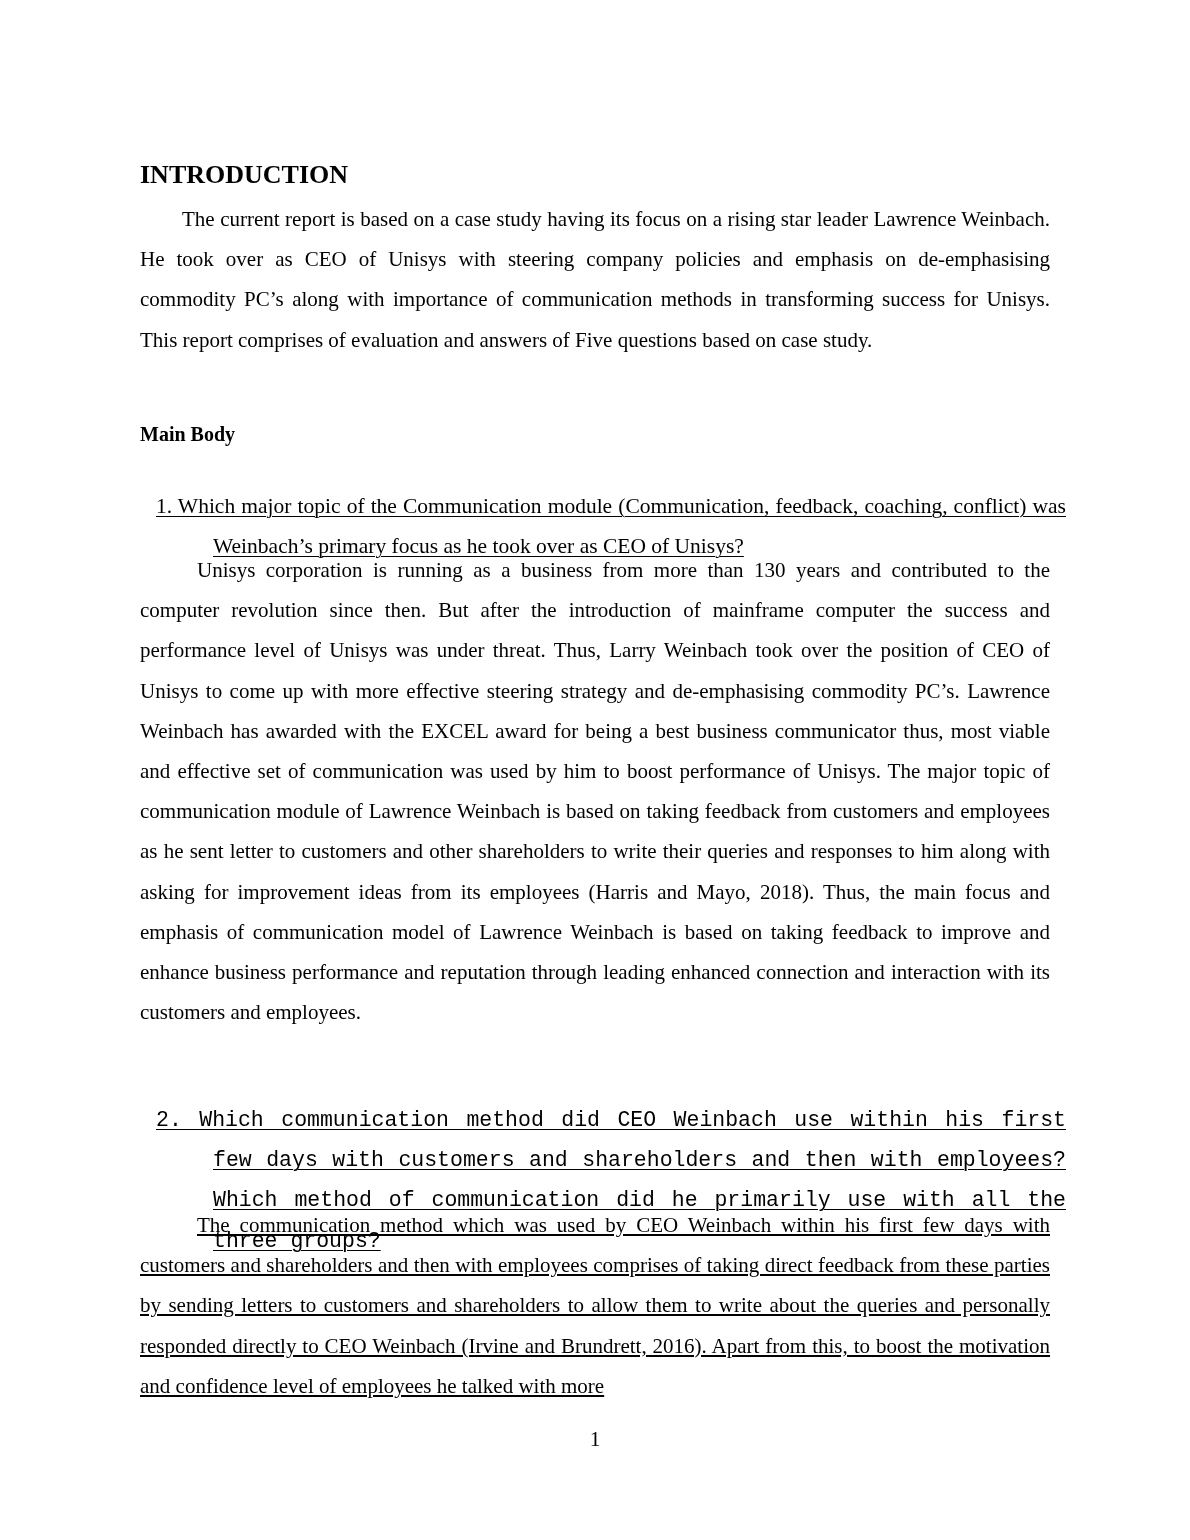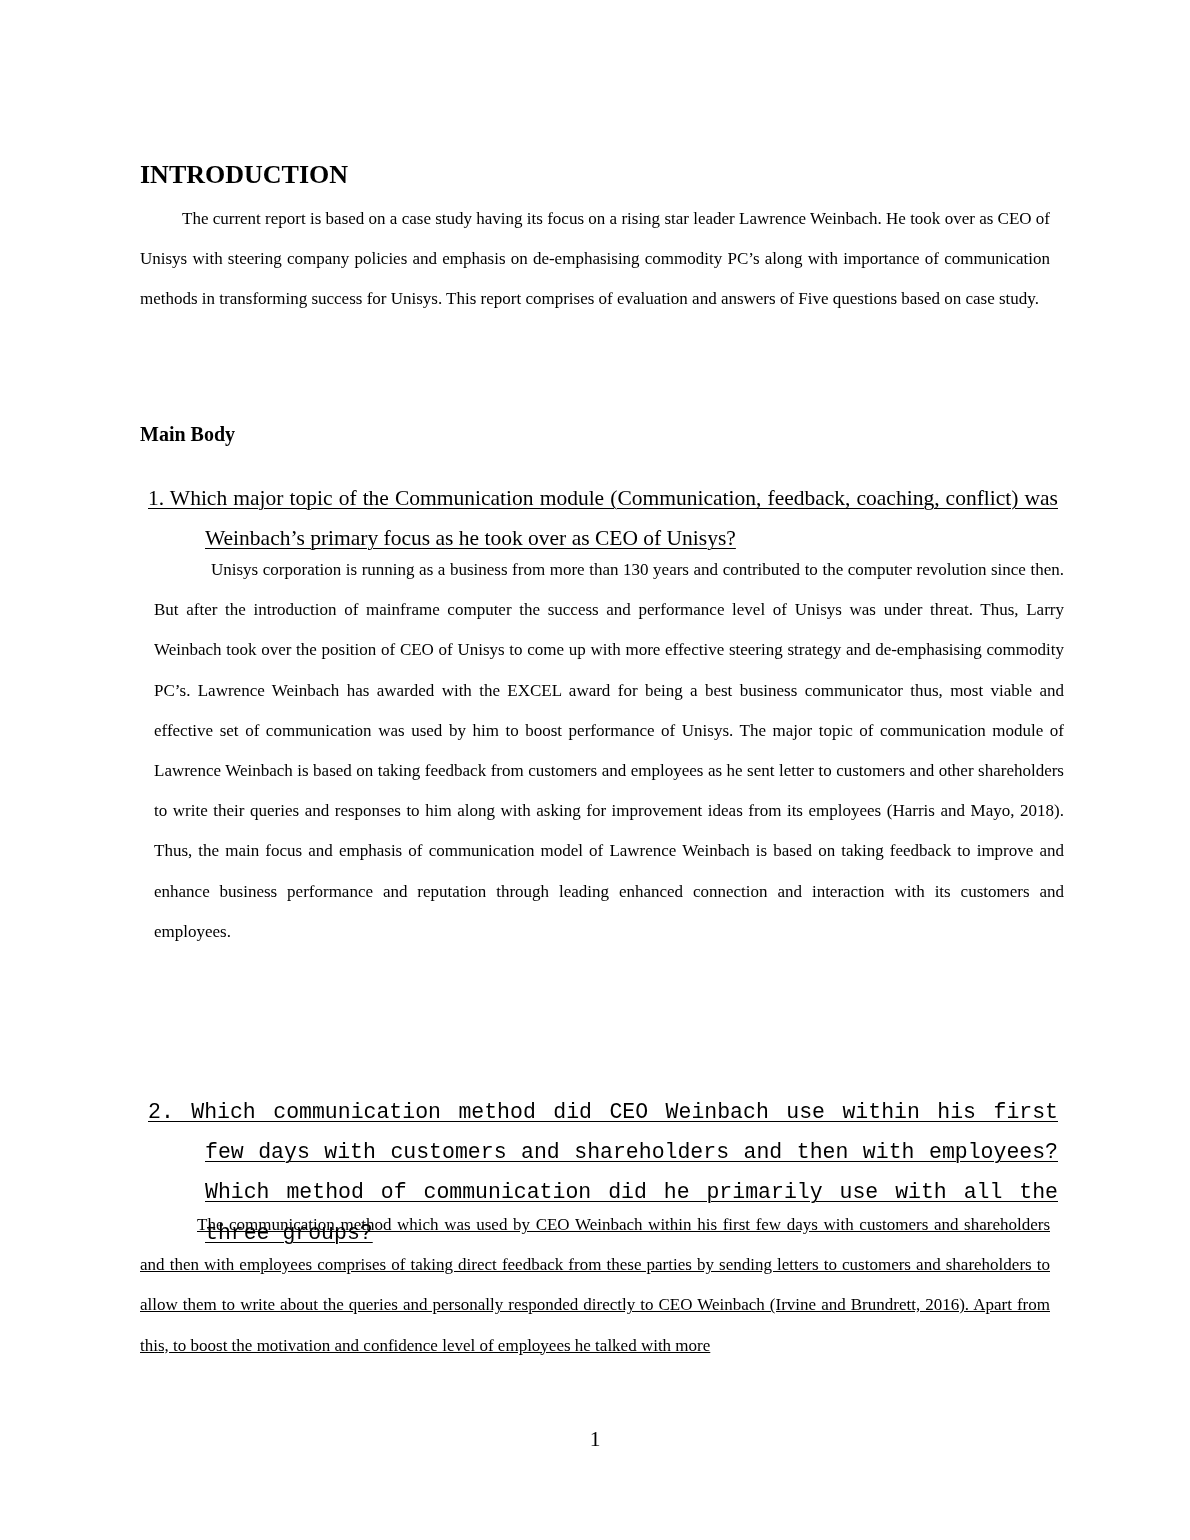--- a/index.html
+++ b/index.html
@@ -44,43 +44,43 @@
       top: 410px;
       font-size: 20px;
       font-weight: bold;
       line-height: 32px;
       white-space: nowrap;
     }
     .para {
       position: absolute;
       left: 0;
       width: 910px;
-      font-size: 17px;
+      font-size: 21px;
       line-height: 40.2px;
       text-align: justify;
       text-indent: 42px;
       margin: 0;
     }
     .para.indent-wide {
       text-indent: 57px;
     }
     .intro-para { top: 191px; }
-    .ans1 { top: 542px; margin-left: 14px; }
+    .ans1 { top: 542px; }
     .ans2 { top: 1197px; text-decoration: underline; }
     .question {
       position: absolute;
       left: 0;
       width: 910px;
       font-size: 21.5px;
       line-height: 40.2px;
       text-align: justify;
       padding-left: 57px;
       text-indent: -57px;
       box-sizing: border-box;
-      margin: 8px;
+      margin: 16px;
     }
     .question span {
       text-decoration: underline;
       text-decoration-thickness: 1px;
       text-underline-offset: 3px;
     }
     .q1 { top: 462px; }
     .q2 { top: 1076px; font-family: Liberation Mono, monospace; }
     .page-number {
       position: absolute;

